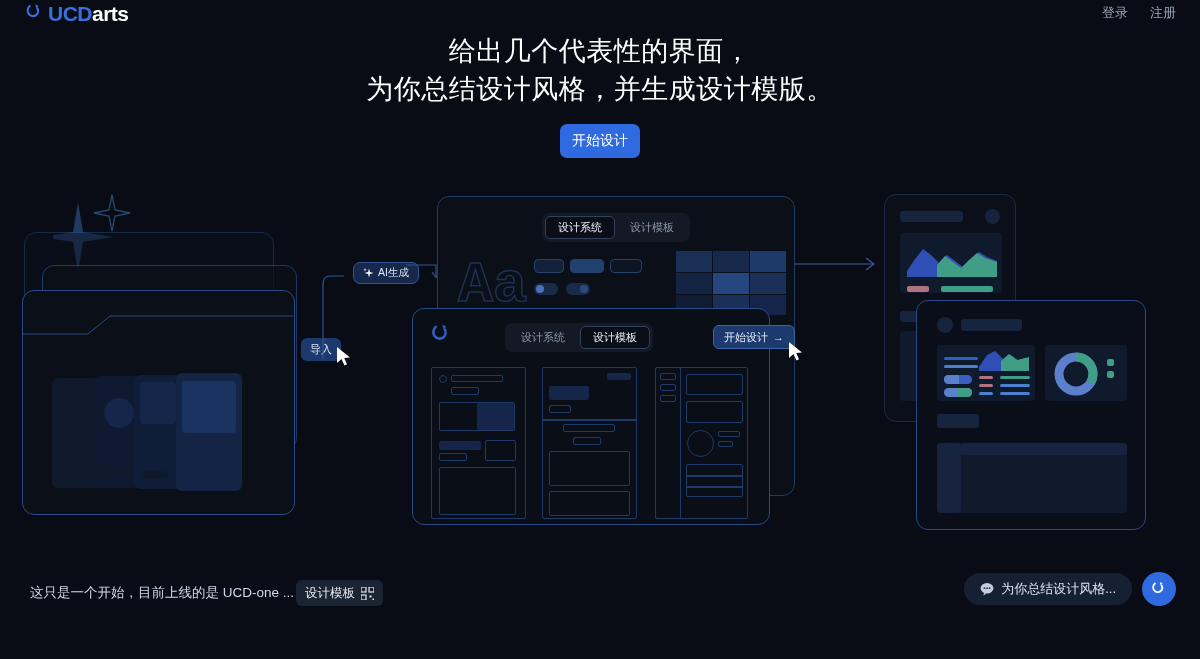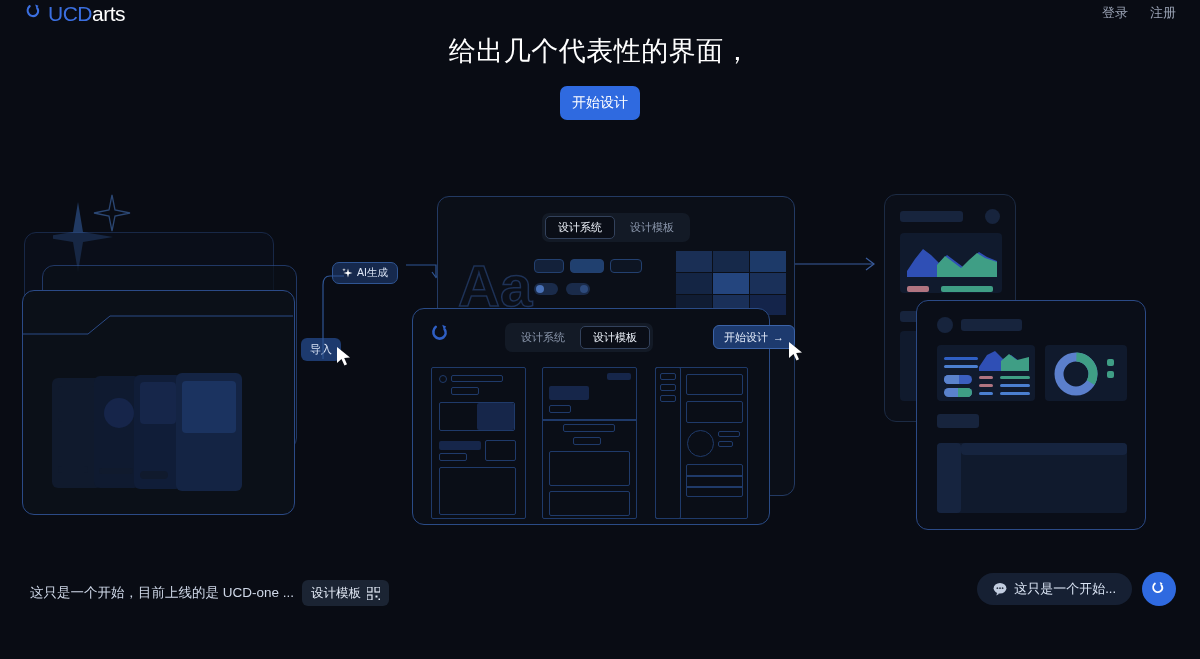--- a/index.html
+++ b/index.html
@@ -13,22 +13,22 @@
 
   
   .header {
     position: absolute; top: 0; left: 0; width: 1200px; height: 26px;
     display: flex; align-items: center; justify-content: space-between;
     padding: 0 24px;
   }
   .logo { display: flex; align-items: center; gap: 2px; }
   .logo-mark { width: 22px; height: 22px; display: block; }
   .logo-text { font-size: 21px; letter-spacing: -0.5px; line-height: 1; }
-  .logo-text .ucd { color: #3b6fe0; font-weight: 400; }
-  .logo-text .arts { color: #ffffff; font-weight: 400; }
+  .logo-text .ucd { color: #3b6fe0; font-weight: 700; }
+  .logo-text .arts { color: #ffffff; font-weight: 700; }
   .nav { display: flex; align-items: center; gap: 22px; }
   .nav-link { color: #9aa3b5; font-size: 13px; cursor: pointer; }
 
   
   .hero { position: absolute; top: 32px; left: 0; width: 1200px; text-align: center; }
   .hero-line { color: #ffffff; font-size: 27px; line-height: 38px; font-weight: 400; letter-spacing: 0.5px; }
   .cta {
     margin: 16px auto 0; width: 80px; height: 34px; border-radius: 7px;
     background: #2f6ae0; color: #fff; font-size: 14px;
     display: flex; align-items: center; justify-content: center; cursor: pointer;
@@ -85,21 +85,21 @@
   }
   .seg-item.active { background: #0a0e17; color: #eef3fb; border: 1px solid #33425c; padding: 3px 12px; }
 
   .start-btn {
     position: absolute; background: #1d3a6e; border: 1px solid #3b63a8;
     border-radius: 6px; height: 24px; padding: 0 10px;
     display: flex; align-items: center; gap: 5px;
     color: #e6eefc; font-size: 11px; cursor: pointer; white-space: nowrap;
   }
 
-  .aa { position: absolute; color: transparent; -webkit-text-stroke: 1.5px #1e3257; font-size: 58px; font-weight: 700; line-height: 1; font-family: Liberation Sans, sans-serif; }
+  .aa { position: absolute; color: transparent; -webkit-text-stroke: 1.5px #1e3257; font-size: 58px; font-weight: 700; line-height: 1; font-family: Liberation Mono, monospace; }
   .sw { position: absolute; background: #13213a; border: 1px solid #23406f; border-radius: 4px; }
   .toggle { position: absolute; background: #1a2b4a; border-radius: 8px; }
   .toggle::after { content:""; position:absolute; top:2px; left:2px; width:8px; height:8px; border-radius:50%; background:#4a72b8; }
   .toggle.off::after { left: auto; right: 2px; background: #2d4a7c; }
   .pal { position: absolute; }
   .pal i { position: absolute; display: block; }
   .o { position: absolute; border: 1px solid #1f3a6a; border-radius: 2px; }
   .f { position: absolute; background: #16264a; border-radius: 2px; }
 
   
@@ -112,21 +112,21 @@
   .bar-g { position: absolute; background: #3f9e85; border-radius: 2px; }
   .bar-p { position: absolute; background: #b07480; border-radius: 2px; }
   .line-bl { position: absolute; background: #2f5fc4; border-radius: 2px; }
   .line-lt { position: absolute; background: #4b7fd0; border-radius: 2px; }
 
   .connector { position: absolute; }
 
   
   .bottom-note {
     position: absolute; left: 30px; top: 580px;
-    display: flex; align-items: center; gap: 8px;
+    display: flex; align-items: center; gap: 2px;
   }
   .bottom-note .txt { color: #cfd8e8; font-size: 13.5px; }
   .follow {
     background: #1b2433; border-radius: 6px; height: 26px; padding: 0 9px;
     display: flex; align-items: center; gap: 6px;
     color: #e4ebf7; font-size: 12.5px; cursor: pointer;
   }
 
   .chat-wrap { position: absolute; right: 24px; top: 572px; display: flex; align-items: center; gap: 10px; }
   .chat-bubble {
@@ -160,20 +160,21 @@
       <span class="logo-text"><span class="ucd">UCD</span><span class="arts">arts</span></span>
     </div>
     <div class="nav">
       <span class="nav-link">登录</span>
       <span class="nav-link">注册</span>
     </div>
   </div>
 
   <div class="hero">
     <div class="hero-line">给出几个代表性的界面，</div>
+    <div class="hero-line">为你总结设计风格，并生成设计模版。</div>
     <button class="cta">开始设计</button>
   </div>
 
   <div class="stage">
 
     <svg class="sparkle" style="left:53px;top:20px;" width="70" height="75" viewBox="0 0 70 75">
       <path d="M25 2 L30 32 L60 37 L30 42 L25 72 L20 42 L-10 37 L20 32 Z" fill="#213a63"></path>
     </svg>
     <svg class="sparkle" style="left:92px;top:12px;" width="40" height="42" viewBox="0 0 40 42">
       <path d="M20 3 L23 18 L38 21 L23 24 L20 39 L17 24 L2 21 L17 18 Z" fill="none" stroke="#2b4773" stroke-width="1.3"></path>
@@ -202,21 +203,21 @@
     </div>
     <div class="shot-card" style="left:176px;top:193px;width:66px;height:118px;background:#142444;">
       <div class="blk2" style="left:6px;top:8px;width:54px;height:52px;background:#1b3360;"></div>
     </div>
 
     <div class="tip" style="left:301px;top:158px;">导入</div>
     <svg style="position:absolute;left:336px;top:166px;" width="16" height="22" viewBox="0 0 16 22">
       <path d="M1 1 L1 17 L5.5 13 L8.5 19.5 L11 18.3 L8.2 12 L14 11.5 Z" fill="#ffffff"></path>
     </svg>
 
-    <div class="ai-badge" style="left:332px;top:82px;border-radius:7px;">
+    <div class="ai-badge" style="left:353px;top:82px;border-radius:7px;">
       <svg width="11" height="11" viewBox="0 0 11 11">
         <path d="M6 0.5 L6.9 4.1 L10.5 5 L6.9 5.9 L6 9.5 L5.1 5.9 L1.5 5 L5.1 4.1 Z" fill="#ffffff"></path>
         <path d="M2 0 L2.4 1.4 L3.8 1.8 L2.4 2.2 L2 3.6 L1.6 2.2 L0.2 1.8 L1.6 1.4 Z" fill="#ffffff"></path>
       </svg>
       <span>AI生成</span>
     </div>
     <svg class="connector" style="left:320px;top:93px;" width="26" height="88" viewBox="0 0 26 88">
       <path d="M24 3 L10 3 Q3 3 3 12 L3 86" stroke="#2f5593" stroke-width="1.2" fill="none"></path>
     </svg>
     <svg class="connector" style="left:406px;top:82px;" width="40" height="18" viewBox="0 0 40 18">
@@ -378,21 +379,21 @@
 
   <div class="chat-wrap">
     <div class="chat-bubble">
       <svg width="14" height="14" viewBox="0 0 14 14">
         <ellipse cx="7" cy="6.3" rx="6.4" ry="5.3" fill="#c2cde0"></ellipse>
         <path d="M4 11 L3.4 13.6 L6.6 11.4 Z" fill="#c2cde0"></path>
         <circle cx="4.4" cy="6.2" r="0.9" fill="#2b3445"></circle>
         <circle cx="7" cy="6.2" r="0.9" fill="#2b3445"></circle>
         <circle cx="9.6" cy="6.2" r="0.9" fill="#2b3445"></circle>
       </svg>
-      <span>这只是一个开始...</span>
+      <span>为你总结设计风格...</span>
     </div>
     <div class="chat-fab">
       <svg width="19" height="19" viewBox="0 0 24 24">
         <path d="M6.2 4.5c-2.4 2.1-2.9 5.8-1 8.4 1.9 2.6 5.5 3.2 8 1.3 2.2-1.7 2.8-4.8 1.4-7.2" stroke="#ffffff" stroke-width="2.4" stroke-linecap="round" fill="none"></path>
         <path d="M12.2 2.6l3.6 1.6-2.1 3.2z" fill="#ffffff"></path>
       </svg>
     </div>
   </div>
 
 

